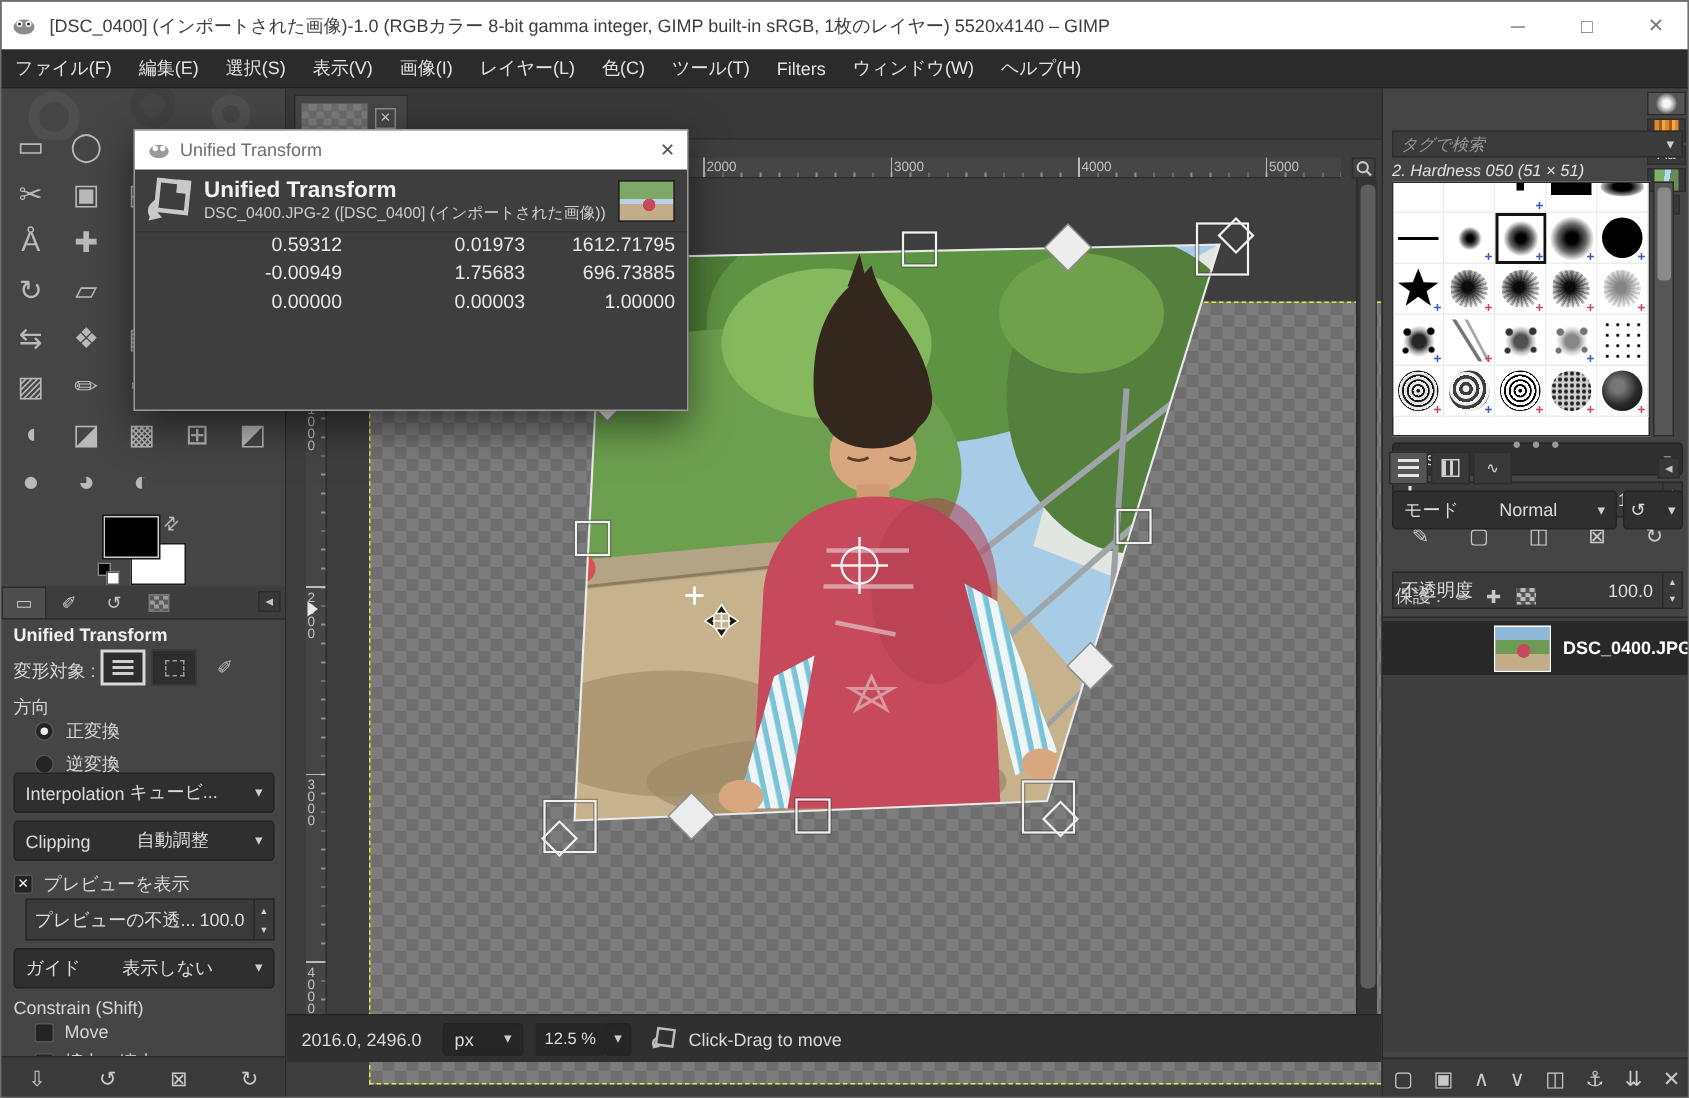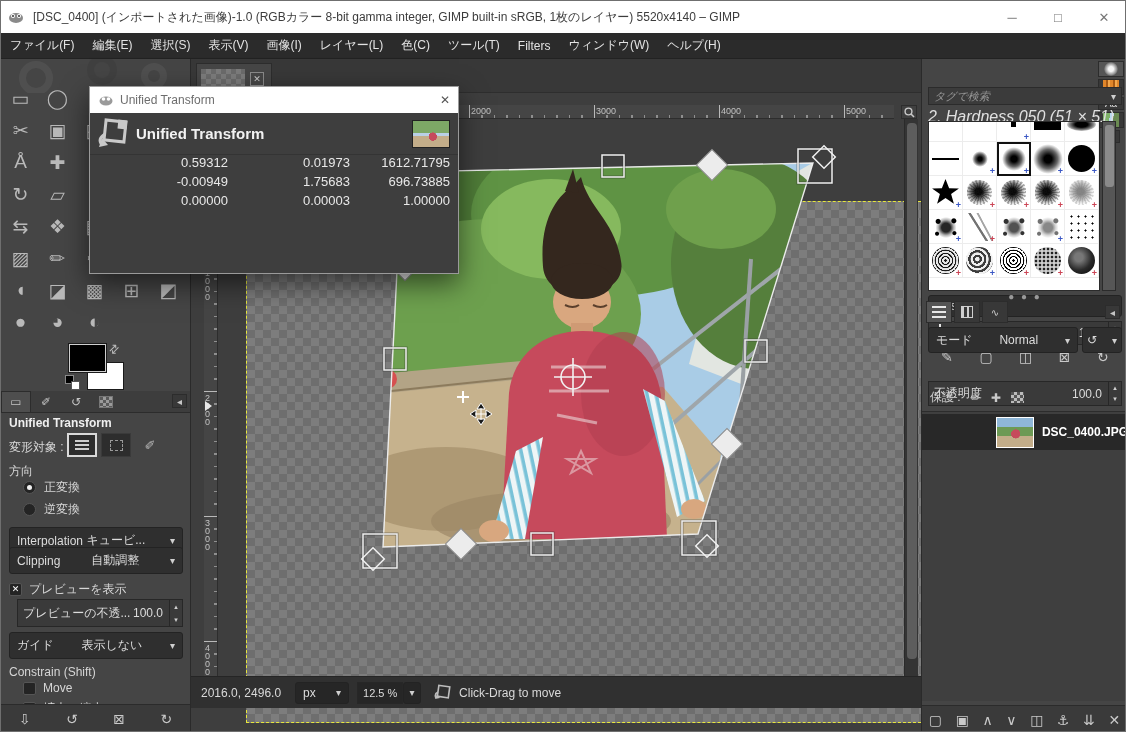--- a/index.html
+++ b/index.html
@@ -72,21 +72,21 @@
   .statusbar{position:absolute;left:0;top:617px;width:730px;height:32px;background:#303030;border-top:1px solid #252525;display:flex;align-items:center;color:#d9d9d9;font-size:12px;}
   
   .rightdock{left:920px;top:58px;width:206px;height:674px;background:#454545;border-left:1px solid #2a2a2a;overflow:hidden;}
   .rd-tabs{position:absolute;left:4px;top:2px;width:198px;height:24px;display:flex;align-items:flex-end;gap:2px;flex-direction:column;}
   .rd-tab{width:26px;height:22px;background:#383838;border:1px solid #2c2c2c;display:flex;align-items:center;justify-content:center;color:#ddd;font-size:10px;}
   .rd-tab.sel{background:#555;}
   .brushdot{width:14px;height:14px;border-radius:50%;background:radial-gradient(circle,#f5f5f5 0 25%,#888 60%,#3a3a3a 80%);}
   .patthumb{width:16px;height:14px;background:repeating-linear-gradient(90deg,#e0862a 0 3px,#a85a14 3px 5px,#f2a84e 5px 7px);}
   .gradthumb{width:16px;height:14px;background:linear-gradient(100deg,#7fb269 0 40%,#b9d7ef 40% 60%,#6a8a52 60%);}
   .searchbox{position:absolute;left:6px;top:28px;width:194px;height:18px;background:#3b3b3b;border:1px solid #2b2b2b;display:flex;align-items:center;padding:0 5px;color:#979797;font-size:11px;font-style:italic;}
-  .brushname{position:absolute;left:6px;top:49px;color:#e0e0e0;font-size:16px;font-style:italic;}
+  .brushname{position:absolute;left:6px;top:49px;color:#e0e0e0;font-size:11px;font-style:italic;}
   .brushgrid{position:absolute;left:6px;top:62px;width:172px;height:170px;background:#fff;border:1px solid #2b2b2b;overflow:hidden;}
   .brow{position:absolute;left:0;display:flex;}
   .bw{position:relative;width:34px;height:34px;background:#fff;border-right:1px solid #ececec;border-bottom:1px solid #ececec;display:flex;align-items:center;justify-content:center;overflow:hidden;}
   .bw.sel{outline:2px solid #111;outline-offset:-2px;}
   .bw.mkb::after,.bw.mkr::after{content:"+";position:absolute;right:1px;bottom:-1px;font-size:9px;font-weight:bold;}
   .bw.mkb::after{color:#3a57c4;} .bw.mkr::after{color:#cc4455;}
   .b-dot{width:5px;height:5px;background:#000;}
   .b-bar{width:27px;height:11px;background:#000;}
   .b-ell{width:29px;height:13px;border-radius:50%;background:radial-gradient(ellipse,#000 30%,rgba(0,0,0,.45) 60%,transparent 78%);}
   .b-line{width:27px;height:2px;background:#000;}
@@ -249,21 +249,21 @@
     </div>
     <div class="abs lbl" style="left:8px;top:404px;">方向</div>
     <div class="abs" style="left:22px;top:420px;display:flex;align-items:center;gap:8px;">
       <span class="radio sel"></span>
       <span class="lbl">正変換</span>
     </div>
     <div class="abs" style="left:22px;top:442px;display:flex;align-items:center;gap:8px;">
       <span class="radio"></span>
       <span class="lbl">逆変換</span>
     </div>
-    <div class="abs combo" style="left:8px;top:456px;width:174px;height:27px;margin-top:12px;">
+    <div class="abs combo" style="left:8px;top:456px;width:174px;height:27px;">
       <span>Interpolation</span>&nbsp;
       <span>キュービ...</span>
       <span class="chev">▾</span>
     </div>
     <div class="abs combo" style="left:8px;top:488px;width:174px;height:27px;">
       <span>Clipping</span>
       <span style="margin-left:auto;">自動調整</span>
       <span class="chev">▾</span>
     </div>
     <div class="abs" style="left:8px;top:522px;display:flex;align-items:center;gap:7px;">
@@ -661,20 +661,21 @@
     </div>
     <div class="dlg-head">
       <svg width="34" height="32">
         <rect x="9" y="3" width="20" height="20" fill="none" stroke="#c9c9c9" stroke-width="3" transform="rotate(6 19 13)"></rect>
         <rect x="22" y="2" width="9" height="9" fill="#c9c9c9" transform="rotate(6 26 6)"></rect>
         <path d="M6,27 q-5,-6 3,-11" fill="none" stroke="#c9c9c9" stroke-width="3"></path>
         <polygon points="3,29 12,27 6,20" fill="#c9c9c9"></polygon>
       </svg>
       <div>
         <div class="h1">Unified Transform</div>
+        <div class="h2">DSC_0400.JPG-2 ([DSC_0400] (インポートされた画像))</div>
       </div>
       <span class="dlg-thumb"></span>
     </div>
     <div class="mtxgrid">
       <span>0.59312</span>
       <span>0.01973</span>
       <span>1612.71795</span>
       <span>-0.00949</span>
       <span>1.75683</span>
       <span>696.73885</span>

